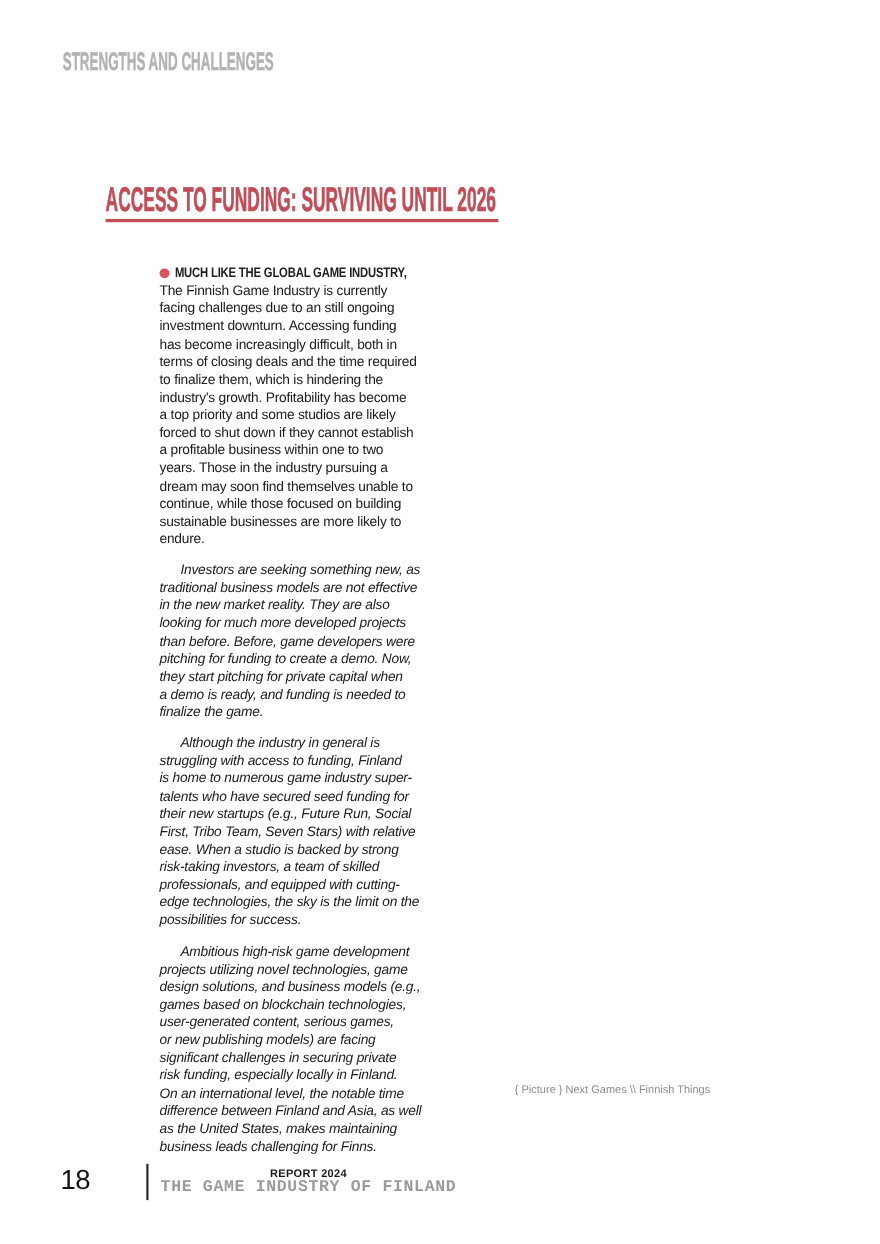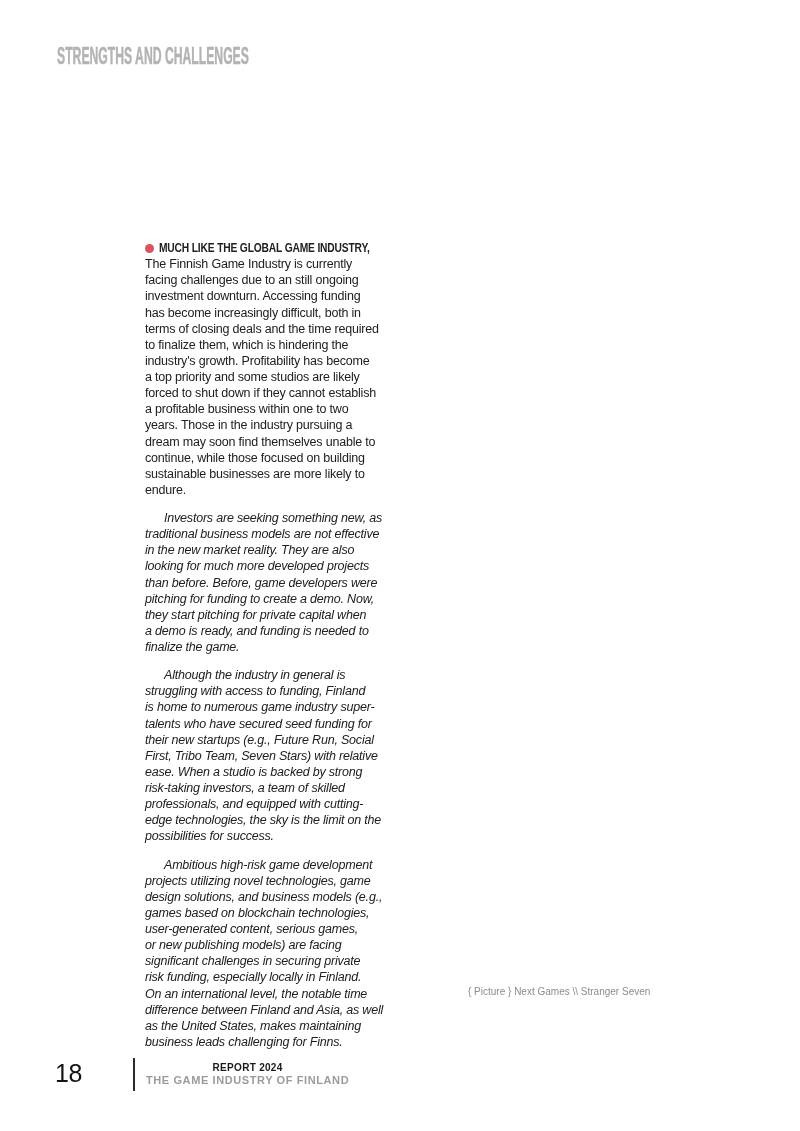--- a/index.html
+++ b/index.html
@@ -112,37 +112,42 @@
   .footer-report {
     font-size: 10px;
     line-height: 12px;
     font-weight: 700;
     color: #1a1a1a;
     letter-spacing: 0.3px;
     white-space: nowrap;
     text-align: center;
   }
   .footer-publication {
-    font-size: 11px;
+    font-size: 15px;
     line-height: 12px;
     font-weight: 700;
     color: #9b9b9b;
     letter-spacing: 0.6px;
     white-space: nowrap;
+    font-family: Liberation Mono, monospace;
   }
 </style>
 </head>
 <body>
 
 <div class="page">
 
   <div class="kicker-wrap">
     <span class="condensed kicker">STRENGTHS AND CHALLENGES</span>
   </div>
 
+  <div class="title-block">
+    <span class="condensed title">ACCESS TO FUNDING: SURVIVING UNTIL 2026</span>
+    <div class="title-underline"></div>
+  </div>
 
   <div class="body">
     <p class="para"><span class="bullet"></span><span class="lead">MUCH LIKE THE GLOBAL GAME INDUSTRY,</span><span class="flow">
 The Finnish Game Industry is currently
 facing challenges due to an still ongoing
 investment downturn. Accessing funding
 has become increasingly difficult, both in
 terms of closing deals and the time required
 to finalize them, which is hindering the
 industry's growth. Profitability has become
@@ -181,21 +186,21 @@
 user-generated content, serious games,
 or new publishing models) are facing
 significant challenges in securing private
 risk funding, especially locally in Finland.
 On an international level, the notable time
 difference between Finland and Asia, as well
 as the United States, makes maintaining
 business leads challenging for Finns.</span></p>
   </div>
 
-  <div class="caption">{ Picture } Next Games \\ Stranger Seven</div>
+  <div class="caption">{ Picture } Next Games \\ Finnish Things</div>
 
   <div class="pageno">18</div>
 
   <div class="footer-divider"></div>
 
   <div class="footer-text">
     <div class="footer-report">REPORT 2024</div>
     <div class="footer-publication">THE GAME INDUSTRY OF FINLAND</div>
   </div>
 

